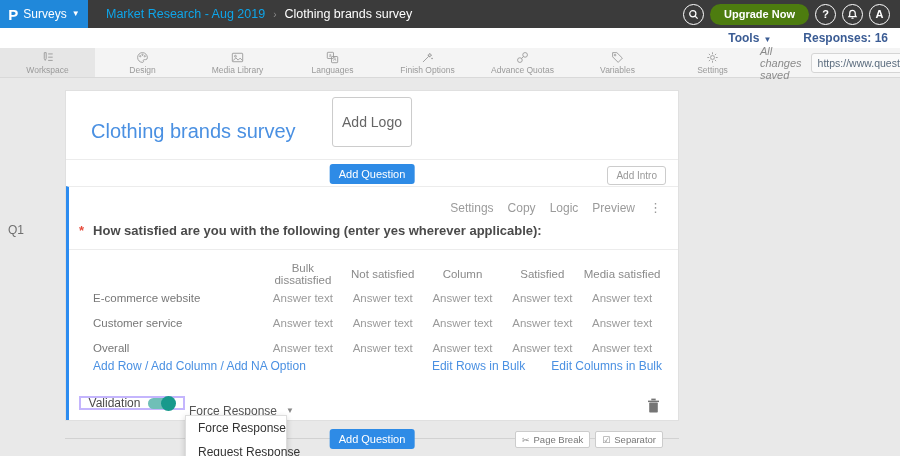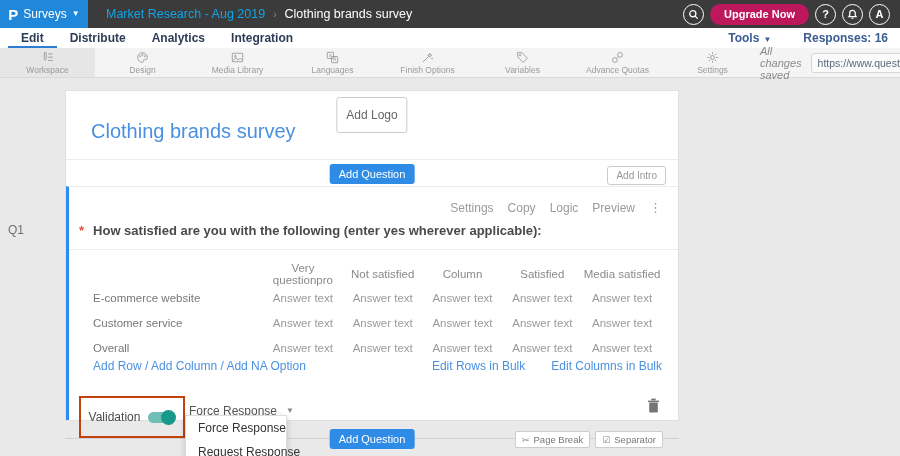--- a/index.html
+++ b/index.html
@@ -17,21 +17,21 @@
   .caret { font-size:8px; line-height:1; }
   .breadcrumb { margin-left:18px; display:flex; align-items:center; gap:8px; font-size:12.5px; }
   .bc1 { color:#0ea5e9; }
   .bc-sep { color:#8a8a8a; font-size:10px; }
   .bc2 { color:#ffffff; }
   .top-right { margin-left:auto; display:flex; align-items:center; gap:6px; padding-right:10px; }
   .circle { width:21px; height:21px; border:1.6px solid #fff; border-radius:50%; color:#fff;
             display:flex; align-items:center; justify-content:center; font-size:11px;
             font-weight:bold; cursor:pointer; }
   .circle svg { width:11px; height:11px; stroke:#fff; fill:none; stroke-width:1.8; }
-  .upgrade { height:21px; padding:0 14px; border-radius:11px; background:#be185d; color:#fff;
+  .upgrade { height:21px; padding:0 14px; border-radius:11px; background:#4d7c0f; color:#fff;
              font-size:11px; font-weight:bold; display:flex; align-items:center; cursor:pointer; }
 
   
   .navbar { position:absolute; top:28px; left:0; right:0; height:20px; background:#fff;
             display:flex; align-items:center; font-size:12px; font-weight:bold; color:#2e3c56; }
   .tabs { display:flex; margin-left:8px; height:100%; }
   .tab { padding:0 13px; display:flex; align-items:center; cursor:pointer; }
   .tab.active { box-shadow:inset 0 -2px 0 #2d7dd2; }
   .nav-right { margin-left:auto; display:flex; gap:32px; padding-right:12px; color:#3b5c94; align-items:center; }
   .nav-right .caret { font-size:8px; color:#3b5c94; margin-left:4px; }
@@ -53,22 +53,22 @@
   .preview-btn { height:22px; padding:0 10px; background:#2e8be6; color:#fff; border-radius:3px;
                  font-size:11px; display:flex; align-items:center; gap:5px; cursor:pointer; }
   .preview-btn svg { width:13px; height:10px; stroke:#fff; fill:none; stroke-width:1.5; }
 
   
   .content { position:absolute; top:78px; left:0; right:0; height:378px; }
   .qid { position:absolute; left:8px; top:145px; font-size:12px; color:#6f6f6f; }
 
   .card { position:absolute; left:65px; top:12px; width:614px; height:331px; background:#fff;
           border:1px solid #e0e0e0; }
-  .add-logo { position:absolute; top:6px; left:50%; transform:translateX(-50%); padding:10px 9px;
-              border:1px solid #ccc; border-radius:3px; background:#fff; font-size:12px;
+  .add-logo { position:absolute; top:6px; left:50%; transform:translateX(-50%); padding:16px 9px;
+              border:1px solid #ccc; border-radius:3px; background:#fff; font-size:14px;
               color:#666; cursor:pointer; }
   .survey-title { position:absolute; top:29px; left:25px; font-size:20px; color:#4a90e2; }
   .row-divider { position:absolute; top:68px; left:0; width:100%; border-top:1px solid #ececec; }
   .btn-blue { background:#2e8be6; color:#fff; font-size:11px; padding:4px 9px; border-radius:3px;
               cursor:pointer; display:inline-block; }
   .addq-center { position:absolute; top:73px; left:50%; transform:translateX(-50%); }
   .add-intro { position:absolute; top:75px; right:12px; padding:3px 8px; border:1px solid #ccc;
                border-radius:3px; font-size:10px; color:#999; background:#fff; cursor:pointer; }
 
   .question { position:absolute; top:95px; left:0; right:0; bottom:0; border-left:3px solid #2d8cf0;
@@ -86,22 +86,22 @@
   .mh { font-size:11.5px; color:#8a8a8a; text-align:center; align-self:center; }
   .mr { font-size:11.5px; color:#777; align-self:center; }
   .mc { font-size:11.5px; color:#9b9b9b; text-align:center; align-self:center; }
 
   .q-links { position:absolute; top:172px; left:24px; right:16px; display:flex;
              justify-content:space-between; font-size:12px; }
   .link { color:#4a90e2; cursor:pointer; }
   .lsep { color:#4a90e2; }
   .bulk { display:flex; gap:26px; }
 
-  .red-box { position:absolute; top:209px; left:10px; width:106px; height:42px;
-             border:2px solid #c2410c; display:flex; align-items:center; justify-content:center; gap:8px; }
+  .red-box { position:absolute; top:209px; left:10px; width:106px; height:14px;
+             border:2px solid #c4b5fd; display:flex; align-items:center; justify-content:center; gap:8px; }
   .val-label { font-size:12px; color:#4a4a4a; }
   .toggle { width:27px; height:11px; background:#6fbfb7; border-radius:6px; position:relative; cursor:pointer; }
   .toggle .knob { position:absolute; right:-1px; top:-2px; width:15px; height:15px;
                   border-radius:50%; background:#17998c; }
   .force-trigger { position:absolute; top:217px; left:120px; font-size:12px; color:#555;
                    display:flex; gap:9px; align-items:center; cursor:pointer; }
   .force-trigger .caret { color:#888; font-size:8px; }
   .trash { position:absolute; top:211px; right:18px; cursor:pointer; }
   .trash svg { width:13px; height:15px; fill:#757575; stroke:none; }
 
@@ -148,26 +148,20 @@
           <path d="M6.8 12.6a1.3 1.3 0 002.4 0"></path>
         </svg>
     </div>
     <div class="circle">
         <span>A</span>
       </div>
   </div>
 </div>
 
 <div class="navbar">
-  <div class="tabs" id="tabs">
-      <div class="tab active">Edit</div>
-      <div class="tab">Distribute</div>
-      <div class="tab">Analytics</div>
-      <div class="tab">Integration</div>
-    </div>
   <div class="nav-right">
     <span><span>Tools</span><span class="caret">▼</span></span>
     <span>Responses: 16</span>
   </div>
 </div>
 
 <div class="toolbar">
   <div id="tools" style="display:flex;">
       <div class="tool active">
         <svg viewBox="0 0 20 20">
@@ -205,32 +199,32 @@
       <div class="tool">
         <svg viewBox="0 0 20 20">
           <path d="M3 17L12 8"></path>
           <path d="M13.5 3.5l.9 2.1 2.1.9-2.1.9-.9 2.1-.9-2.1-2.1-.9 2.1-.9z"></path>
           <path d="M17 10.5v2M16 11.5h2"></path>
         </svg>
         <span class="tl">Finish Options</span>
       </div>
       <div class="tool">
         <svg viewBox="0 0 20 20">
-          <path d="M2.5 2.5h6.5l8.5 8.5-6.5 6.5-8.5-8.5z"></path>
-          <circle cx="6.3" cy="6.3" r="1.2"></circle>
-        </svg>
-        <span class="tl">Variables</span>
-      </div>
-      <div class="tool">
-        <svg viewBox="0 0 20 20">
           <circle cx="6" cy="14" r="3.6"></circle>
           <circle cx="14" cy="6" r="3.6"></circle>
           <path d="M8.3 11.7l3.4-3.4"></path>
         </svg>
         <span class="tl">Advance Quotas</span>
+      </div>
+      <div class="tool">
+        <svg viewBox="0 0 20 20">
+          <path d="M2.5 2.5h6.5l8.5 8.5-6.5 6.5-8.5-8.5z"></path>
+          <circle cx="6.3" cy="6.3" r="1.2"></circle>
+        </svg>
+        <span class="tl">Variables</span>
       </div>
       <div class="tool">
         <svg viewBox="0 0 20 20">
           <circle cx="10" cy="10" r="3"></circle>
           <path d="M10 2v3M10 15v3M2 10h3M15 10h3M4.4 4.4l2.1 2.1M13.5 13.5l2.1 2.1M15.6 4.4l-2.1 2.1M6.5 13.5l-2.1 2.1"></path>
         </svg>
         <span class="tl">Settings</span>
       </div>
     </div>
   <div class="toolbar-right">
@@ -267,21 +261,21 @@
           <span class="q-action">Preview</span>
           <span class="kebab">⋮</span>
         </div>
       <div class="q-text">
         <span class="req">*</span><span>How satisfied are you with the following (enter yes wherever applicable):</span>
       </div>
       <div class="q-divider"></div>
 
       <div class="matrix" id="matrix">
           <div class="mr"></div>
-          <div class="mh">Very questionpro</div>
+          <div class="mh">Bulk dissatisfied</div>
           <div class="mh">Not satisfied</div>
           <div class="mh">Column</div>
           <div class="mh">Satisfied</div>
           <div class="mh">Media satisfied</div>
           <div class="mr">E-commerce website</div>
           <div class="mc">Answer text</div>
           <div class="mc">Answer text</div>
           <div class="mc">Answer text</div>
           <div class="mc">Answer text</div>
           <div class="mc">Answer text</div>

